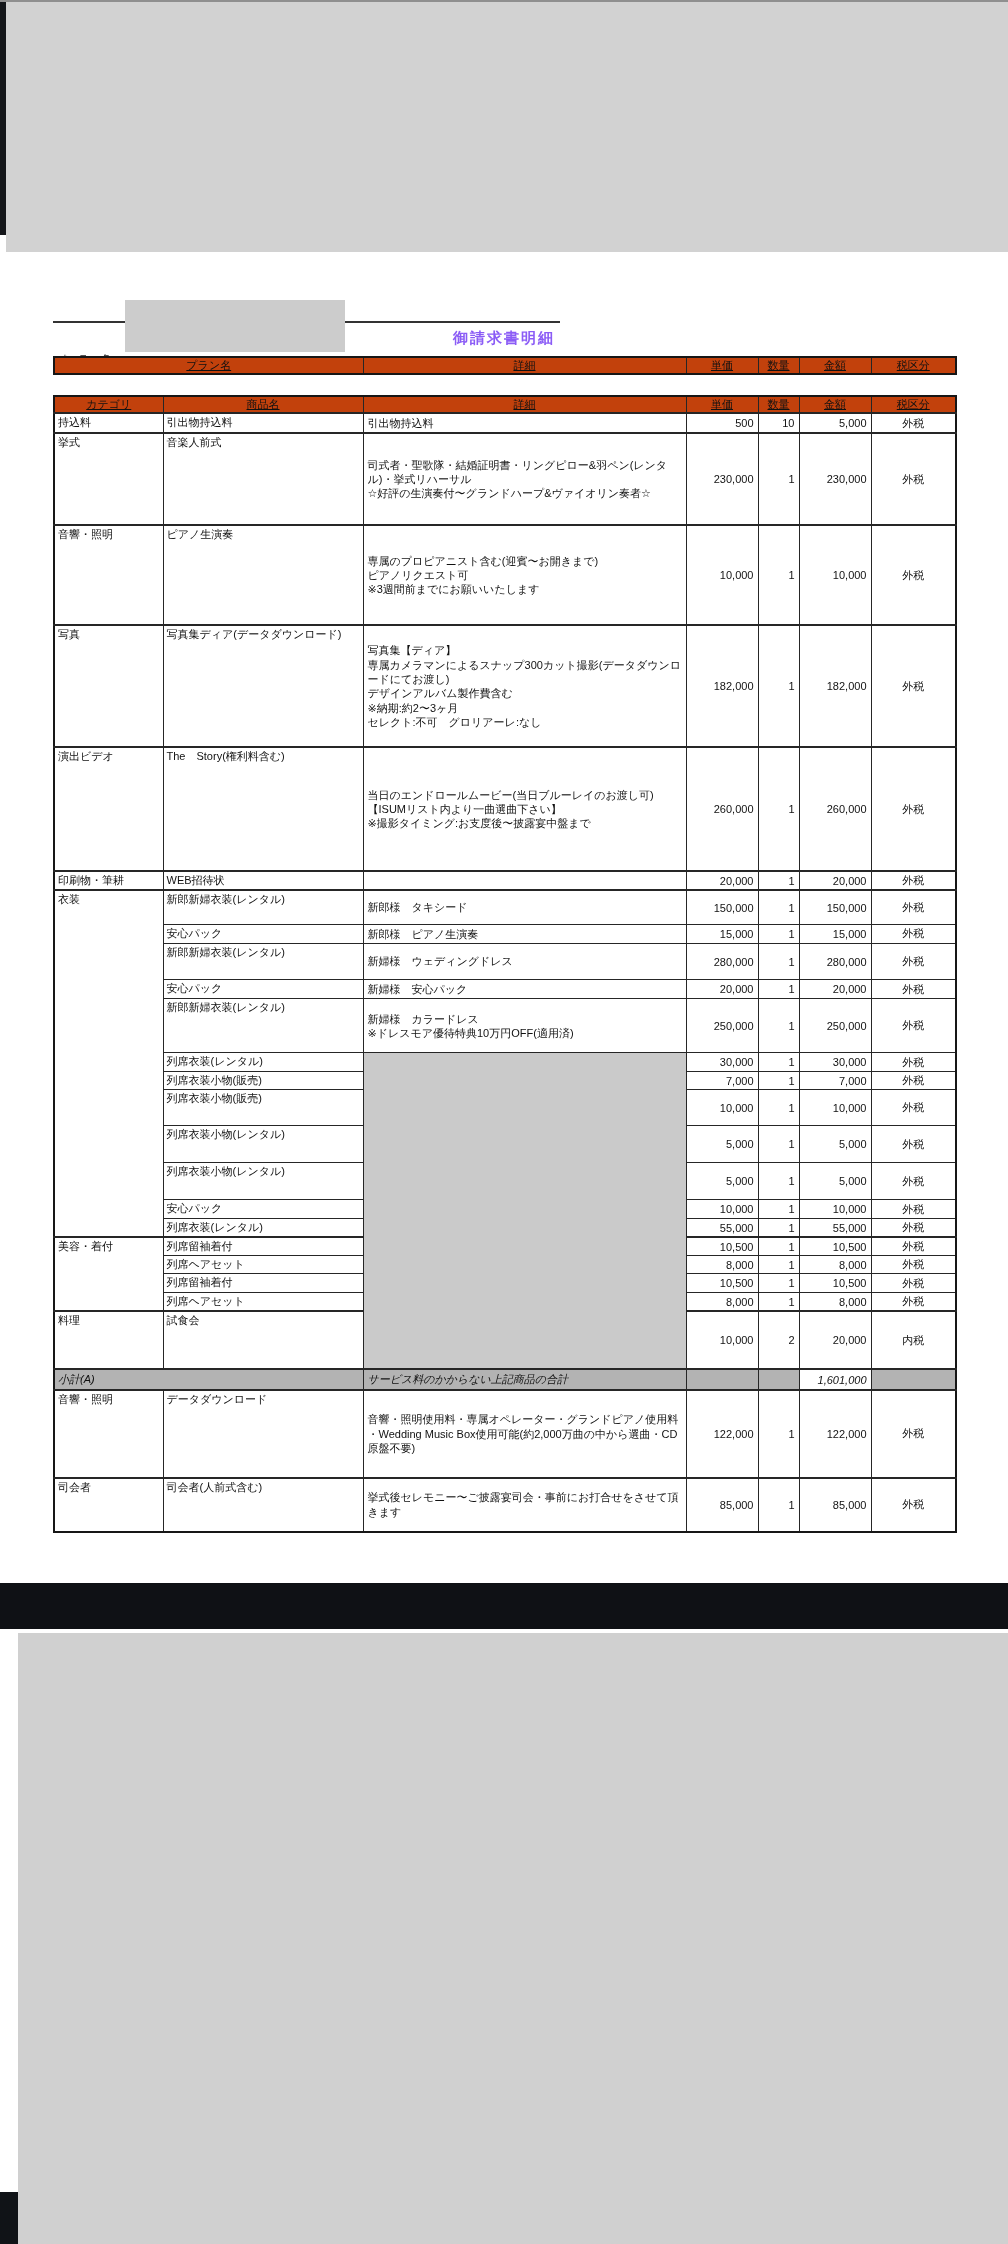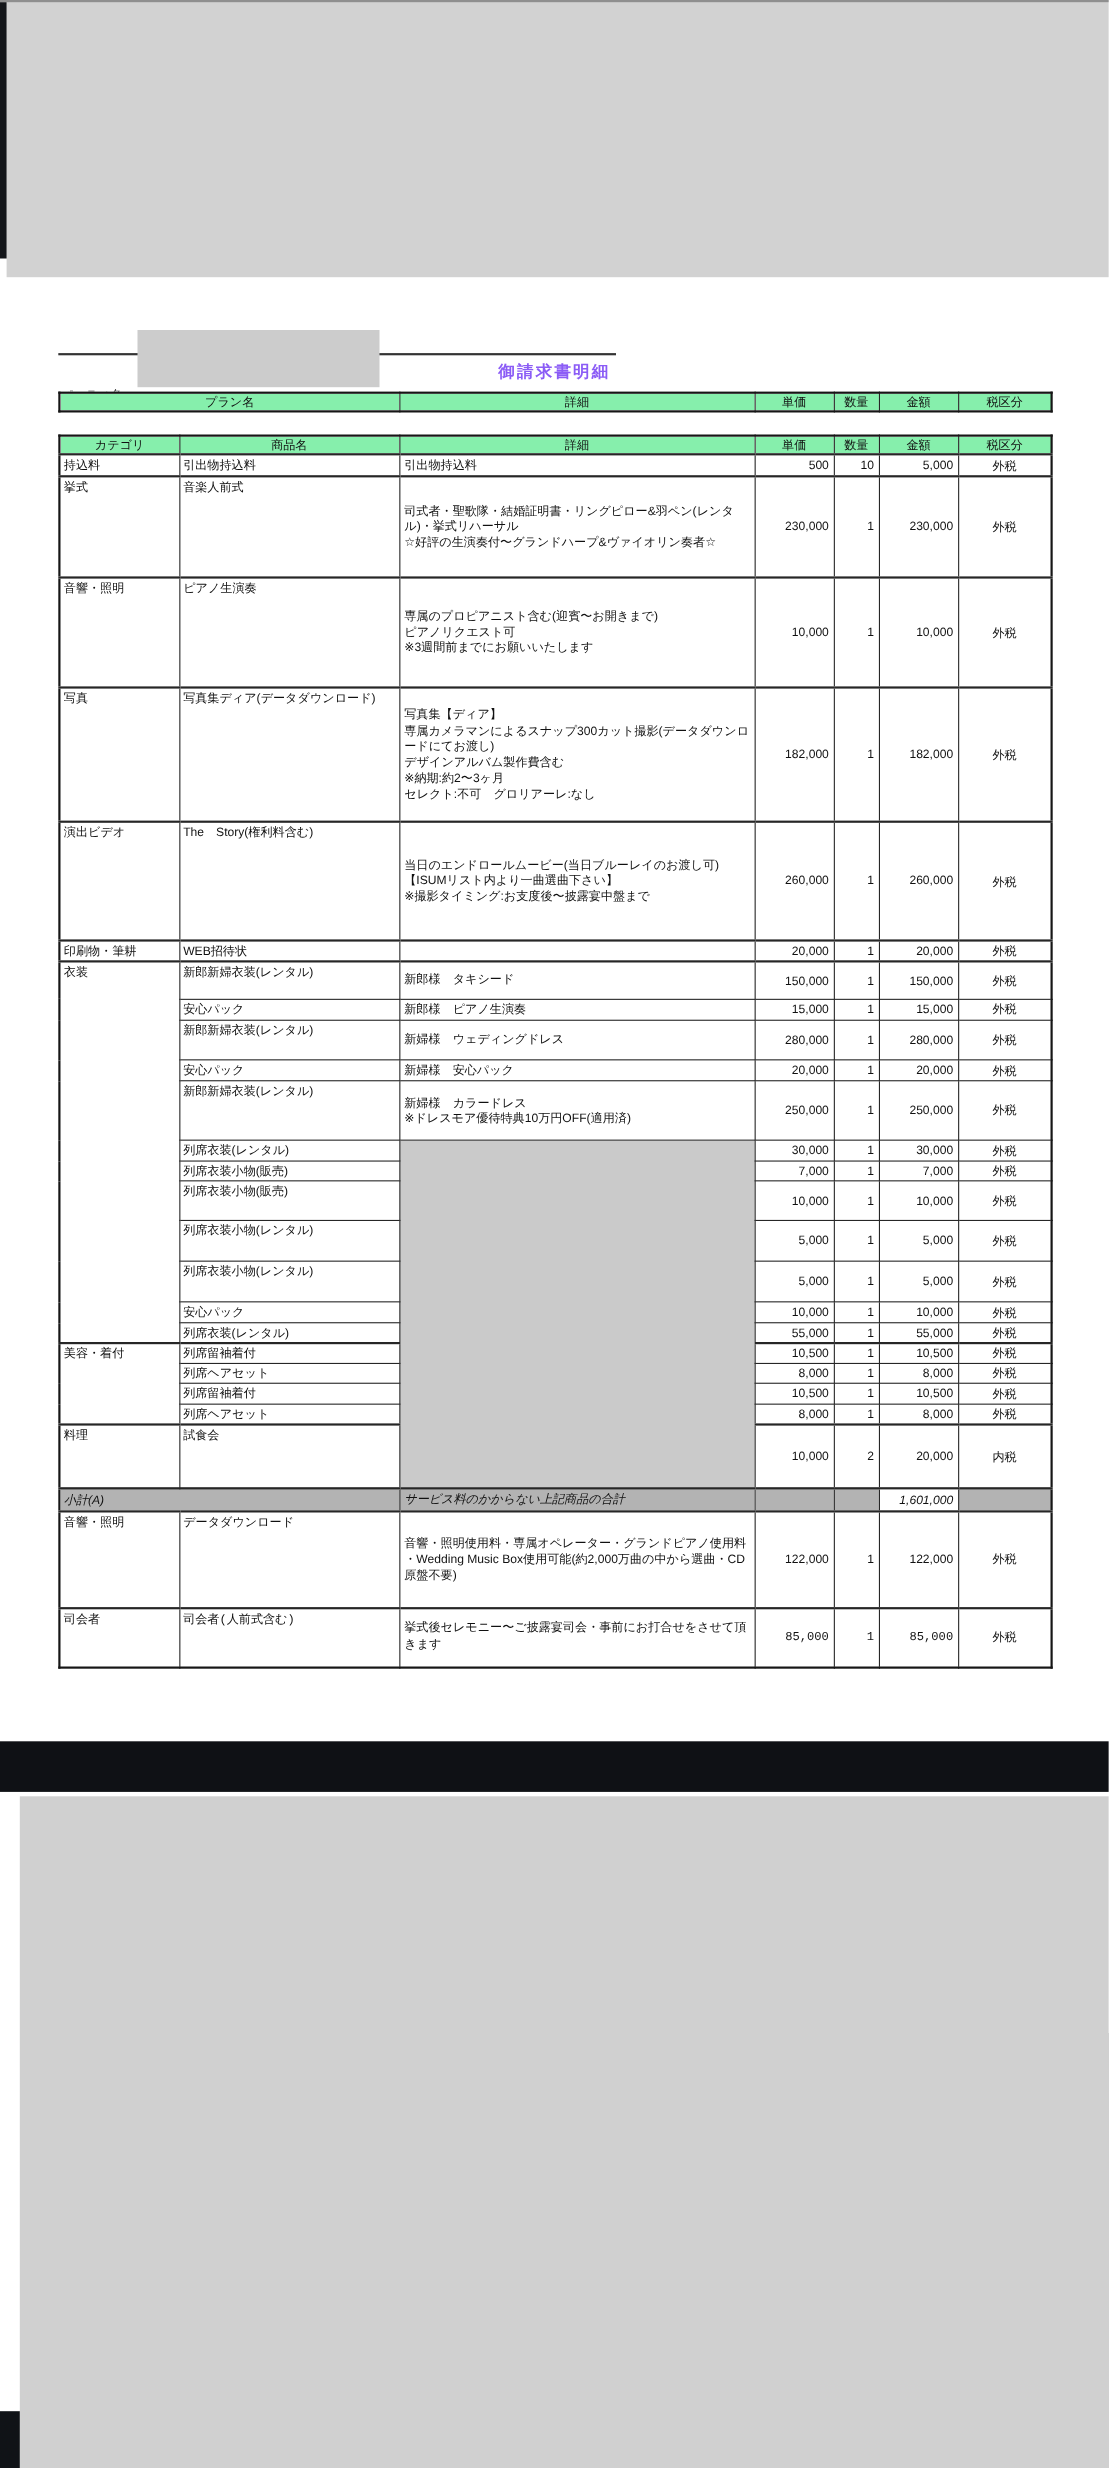--- a/index.html
+++ b/index.html
@@ -21,21 +21,21 @@
   .party-label{position:absolute;left:3px;top:55px;font-size:10px;letter-spacing:1px;color:#222;margin-top:47px;}
   .party-underline{position:absolute;left:0;top:71px;width:507px;height:2px;background:#333;}
   .party-redaction{position:absolute;left:72px;top:50px;width:220px;height:52px;background:#cccccc;}
   .doc-title{position:absolute;left:0;top:79px;width:100%;text-align:center;
     font-size:15px;font-weight:bold;letter-spacing:2px;color:#8b5cf6;}
 
   table{border-collapse:collapse;table-layout:fixed;width:902px;background:#fff;}
   .plan-table{position:absolute;left:0;top:106px;border:2px solid #161616;}
   .main-table{position:absolute;left:0;top:145px;border:2px solid #161616;}
   th,td{border:1px solid #262626;font-size:11px;font-weight:normal;overflow:hidden;}
-  th{background:#86efac;height:15px;text-align:center;padding:0 2px;}
+  th{background:#c2410c;height:15px;text-align:center;padding:0 2px;text-decoration:underline;}
   .group-top td{border-top-width:2px;}
   .cell-category{vertical-align:top;text-align:left;padding:1px 3px;}
   .cell-product{vertical-align:top;text-align:left;padding:1px 3px;}
   .cell-detail{vertical-align:middle;text-align:left;padding:2px 4px;white-space:pre-wrap;line-height:1.3;}
   .cell-num{vertical-align:middle;text-align:right;padding:1px 4px;}
   .cell-tax{vertical-align:middle;text-align:center;padding:1px 2px;}
   .redact{background:#cacaca;}
   .subtotal-row td{background:#b3b3b3;font-style:italic;}
   .subtotal-row td.amount-white{background:#ffffff;}
   .cell-label{vertical-align:middle;text-align:left;padding:1px 3px;}
@@ -135,21 +135,21 @@
           <td class="cell-detail">写真集【ディア】
 専属カメラマンによるスナップ300カット撮影(データダウンロードにてお渡し)
 デザインアルバム製作費含む
 ※納期:約2〜3ヶ月
 セレクト:不可　グロリアーレ:なし</td>
           <td class="cell-num">182,000</td>
           <td class="cell-num">1</td>
           <td class="cell-num">182,000</td>
           <td class="cell-tax">外税</td>
         </tr>
-        <tr class="group-top" style="height: 108px;">
+        <tr class="group-top" style="height: 124px;">
           <td class="cell-category" rowspan="1">演出ビデオ</td>
           <td class="cell-product">The　Story(権利料含む)</td>
           <td class="cell-detail">当日のエンドロールムービー(当日ブルーレイのお渡し可)
 【ISUMリスト内より一曲選曲下さい】
 ※撮影タイミング:お支度後〜披露宴中盤まで</td>
           <td class="cell-num">260,000</td>
           <td class="cell-num">1</td>
           <td class="cell-num">260,000</td>
           <td class="cell-tax">外税</td>
         </tr>
@@ -302,21 +302,21 @@
         <tr class="group-top" style="height: 88px;">
           <td class="cell-category" rowspan="1">音響・照明</td>
           <td class="cell-product">データダウンロード</td>
           <td class="cell-detail">音響・照明使用料・専属オペレーター・グランドピアノ使用料
 ・Wedding Music Box使用可能(約2,000万曲の中から選曲・CD原盤不要)</td>
           <td class="cell-num">122,000</td>
           <td class="cell-num">1</td>
           <td class="cell-num">122,000</td>
           <td class="cell-tax">外税</td>
         </tr>
-        <tr class="group-top" style="height: 54px; font-family: Liberation Mono, monospace;">
+        <tr class="group-top" style="height: 54px;">
           <td class="cell-category" rowspan="1">司会者</td>
           <td class="cell-product">司会者(人前式含む)</td>
           <td class="cell-detail">挙式後セレモニー〜ご披露宴司会・事前にお打合せをさせて頂きます</td>
           <td class="cell-num">85,000</td>
           <td class="cell-num">1</td>
           <td class="cell-num">85,000</td>
           <td class="cell-tax">外税</td>
         </tr>
       </tbody>
   </table>

